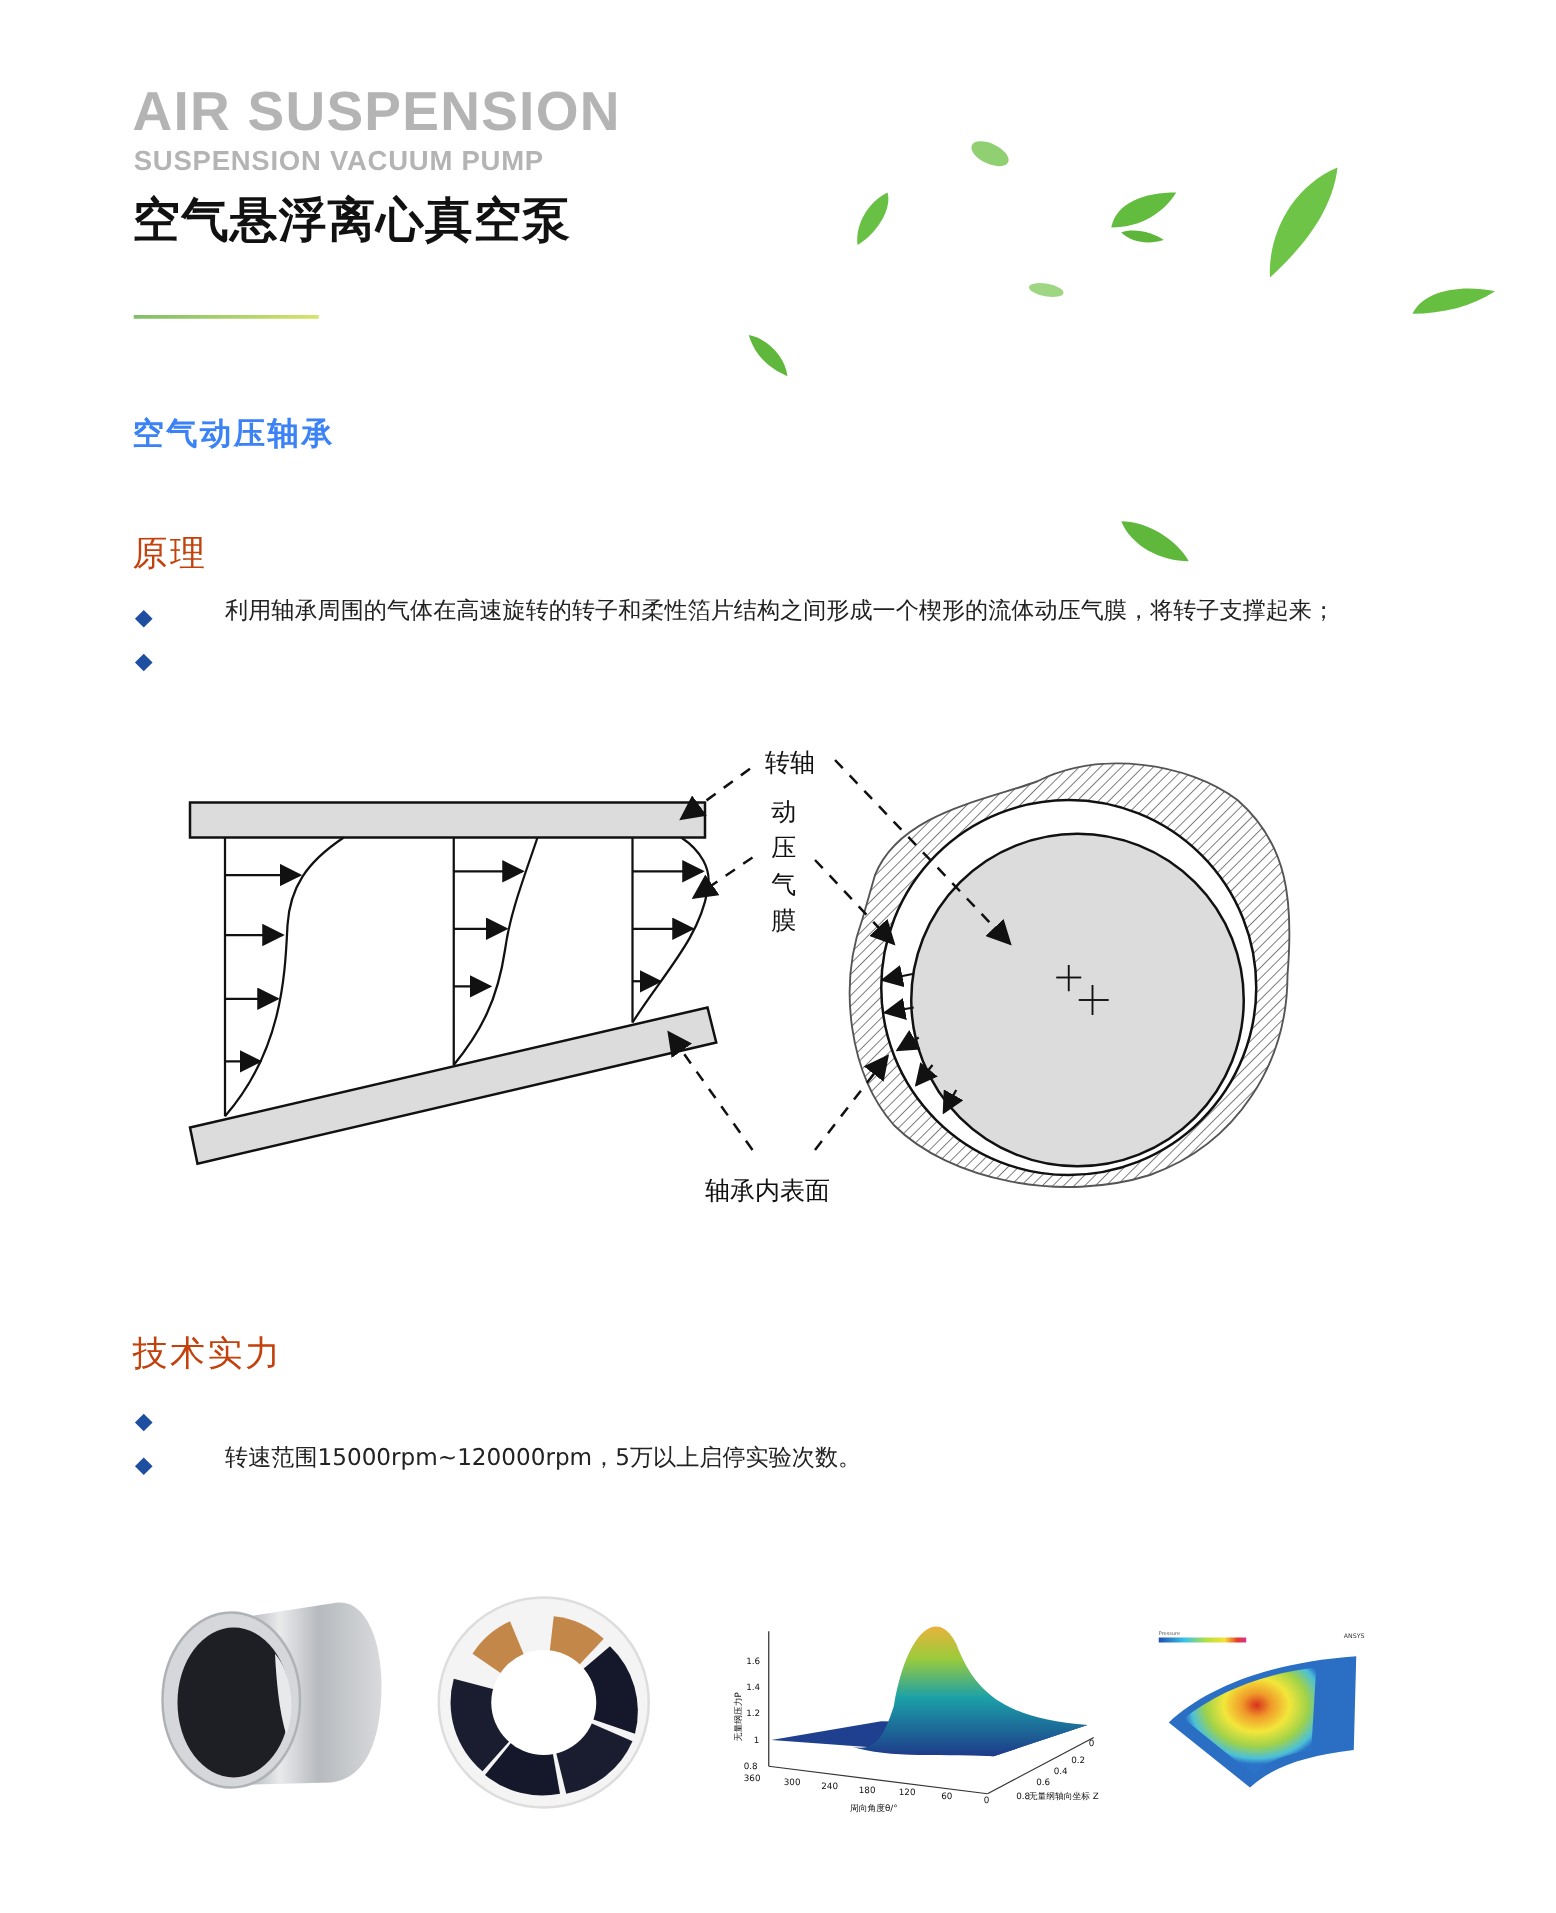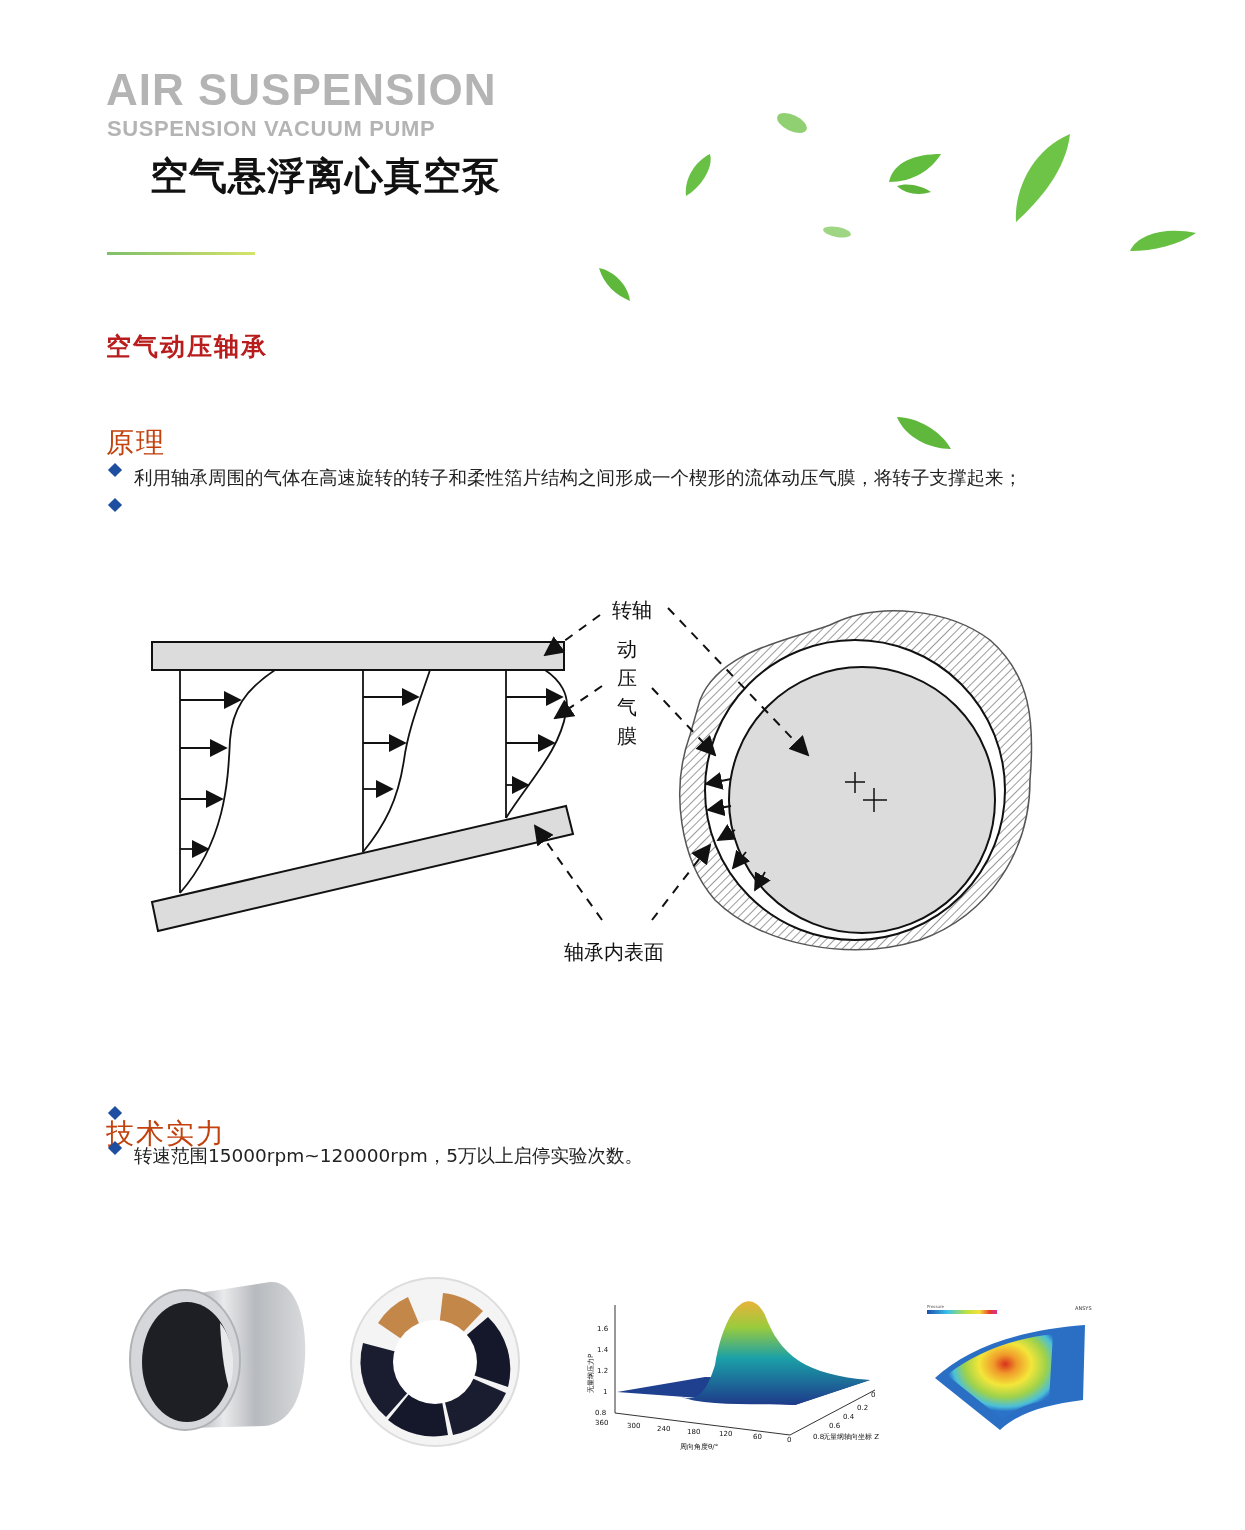--- a/index.html
+++ b/index.html
@@ -4,28 +4,28 @@
   <style>
     html, body { margin: 0; padding: 0; background: #ffffff; }
     body { width: 1245px; height: 1530px; position: relative; overflow: hidden;
       font-family: "DejaVu Sans", "Liberation Sans", sans-serif; color: #1a1a1a; }
     .abs { position: absolute; }
     .en-title { left: 106px; top: 66px; font-family: "Liberation Sans", "DejaVu Sans", sans-serif;
       font-weight: bold; font-size: 44px; color: #b4b4b4; letter-spacing: 1px; line-height: 48px; white-space: nowrap; text-align: center; }
     .en-sub { left: 107px; top: 117px; font-family: "Liberation Sans", "DejaVu Sans", sans-serif;
       font-weight: bold; font-size: 22px; color: #b4b4b4; letter-spacing: 0.6px; line-height: 24px; white-space: nowrap; }
     .cn-title { left: 106px; top: 152px; font-size: 38px; line-height: 48px; white-space: nowrap; color: #111; letter-spacing: 1px; }
-    .cn-title .bold { font-weight: bold; margin-left: 44px; }
+    .cn-title .bold { font-weight: bold; }
     .cn-title .light { font-weight: bold; }
     .accent-line { left: 107px; top: 252px; width: 148px; height: 3px;
       background: linear-gradient(90deg, #7fbf6a 0%, #a9cf6a 50%, #d6e46a 100%); }
-    .section-title { left: 106px; top: 330px; font-size: 25px; font-weight: bold; color: #b91c1c; letter-spacing: 2px; white-space: nowrap; }
+    .section-title { left: 106px; top: 330px; font-size: 25px; font-weight: bold; color: #3b82f6; letter-spacing: 2px; white-space: nowrap; }
     .sub-title { left: 106px; font-size: 28px; font-weight: normal; color: #c2410c; letter-spacing: 2px; white-space: nowrap; }
     .bullet-list { left: 106px; margin: 0; padding: 0; list-style: none; }
-    .bullet-list li { display: flex; align-items: flex-start; height: 35px; font-size: 18.5px; color: #222; white-space: nowrap; }
+    .bullet-list li { display: flex; align-items: flex-end; height: 35px; font-size: 18.5px; color: #222; white-space: nowrap; gap: 46px; }
     .bullet-list .diamond { width: 10px; height: 10px; background: #1d4ea0; transform: rotate(45deg); margin: 0 14px 0 4px; flex: none; }
     .diagram { left: 140px; top: 585px; width: 920px; height: 390px; }
     .diagram text { font-family: "DejaVu Sans", sans-serif; font-size: 20px; fill: #111; }
     .photo { position: absolute; }
     .leaf { position: absolute; }
   </style>
 </head>
 <body>
 
 <div class="abs en-title">AIR SUSPENSION</div>
@@ -135,21 +135,21 @@
   </g>
 
   <text x="612" y="617">转轴</text>
   <text x="617" y="656">动</text>
   <text x="617" y="685">压</text>
   <text x="617" y="714">气</text>
   <text x="617" y="743">膜</text>
   <text x="564" y="959">轴承内表面</text>
 </svg>
 
-<div class="abs sub-title" style="top:1115px">技术实力</div>
+<div class="abs sub-title" style="top:1064px">技术实力</div>
 <ul class="abs bullet-list" style="top:1108px">
   <li>
       <span class="diamond"></span>
     </li>
   <li>
       <span class="diamond"></span>
       <span>转速范围15000rpm~120000rpm，5万以上启停实验次数。</span>
     </li>
 </ul>
 

